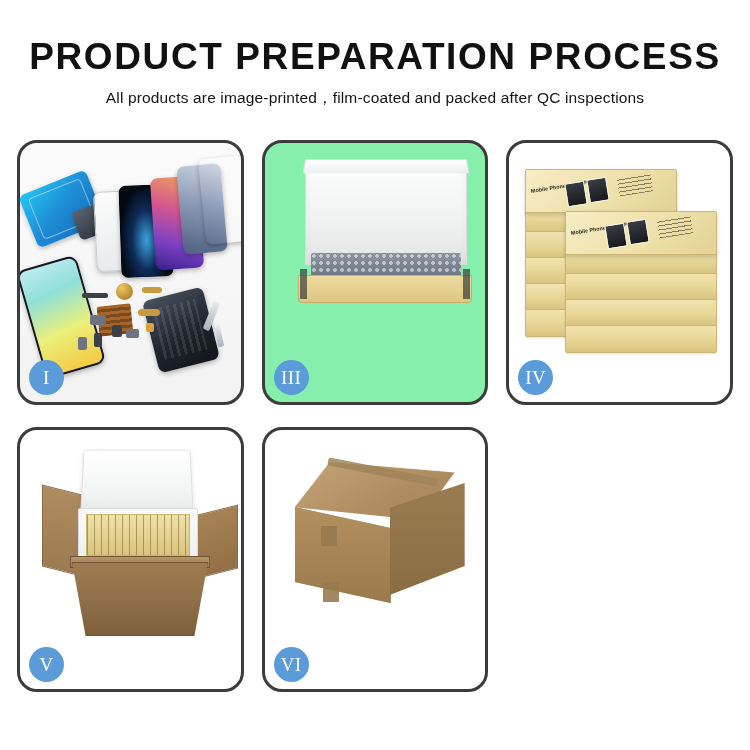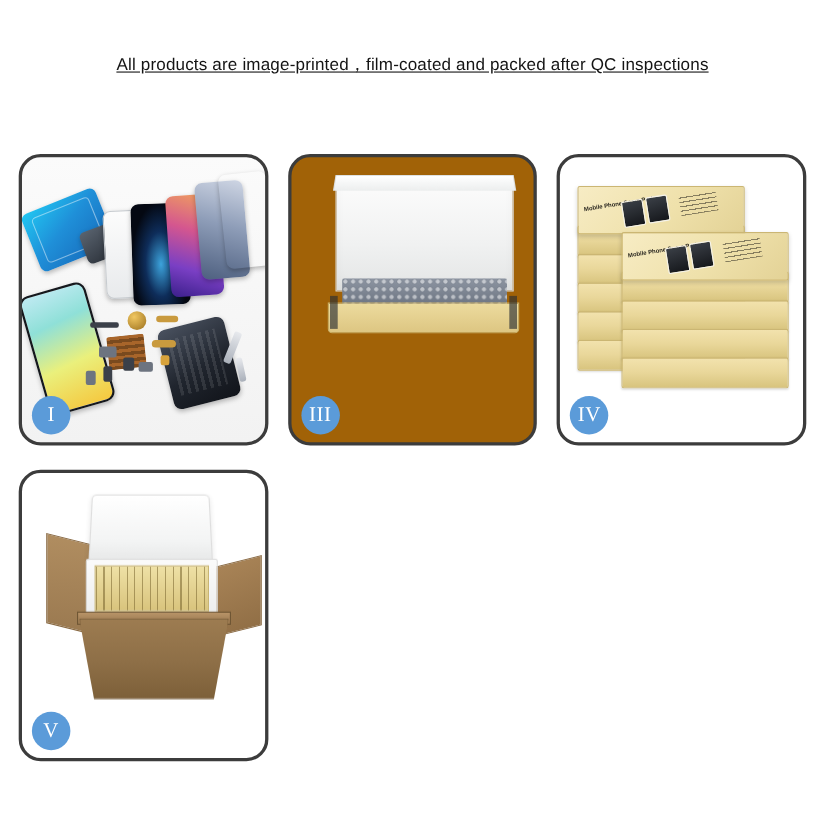--- a/index.html
+++ b/index.html
@@ -31,21 +31,20 @@
     white-space: nowrap;
   }
   .subtitle {
     font-family: "Liberation Sans", sans-serif;
     font-size: 15.5px;
     font-weight: 400;
     color: #141414;
     margin: 11px 0 0 0;
     letter-spacing: 0.15px;
     white-space: nowrap;
-    text-decoration: underline;
   }
 
   
   .grid {
     position: absolute;
     left: 17px;
     top: 140px;
     width: 716px;
     height: 552px;
     display: grid;
@@ -211,21 +210,21 @@
     border-radius: 2px;
     opacity: .95;
   }
   .bubble-overlay {
     position: absolute; inset: 0;
     background: radial-gradient(circle at 5px 5px, rgba(255,255,255,.75) 3px, rgba(255,255,255,0) 4.4px) 0 0/12px 12px;
     pointer-events: none;
   }
 
   
-  .p3 { background: #a16207; }
+  .p3 { background: #86efac; }
   .b3-lid {
     position: absolute;
     left: 40px; top: 16px; width: 160px; height: 104px;
     background: linear-gradient(180deg,#fdfdfd 0%, #f0f1f1 60%, #e3e5e5 100%);
     border: 1px solid #dcdede;
     border-radius: 3px 3px 0 0;
     box-shadow: inset 0 -6px 10px rgba(0,0,0,.04);
   }
   .b3-lid-edge {
     position: absolute; left: 40px; top: 16px; width: 160px; height: 14px;
@@ -389,20 +388,21 @@
   .c-tape {
     position: absolute; width: 16px; height: 20px;
     background: rgba(150,122,78,.9);
     border-radius: 1px;
   }
 </style>
 </head>
 <body>
 
 <div class="header">
+  <h1 class="title">PRODUCT PREPARATION PROCESS</h1>
   <p class="subtitle">All products are image-printed，film-coated and packed after QC inspections</p>
 </div>
 
 <div class="grid">
 
   <div class="panel p1">
     <div class="panel-stage">
       <div class="scr scr-a"></div>
       <div class="scr scr-b"></div>
       <div class="scr scr-c"></div>
@@ -480,14 +480,25 @@
       <div class="v-flapR"></div>
       <div class="v-foamlid"></div>
       <div class="v-foambox"></div>
       <div class="v-inner"></div>
       <div class="v-rim"></div>
       <div class="v-body"></div>
       <div class="badge">V</div>
     </div>
   </div>
 
+  <div class="panel p6">
+    <div class="panel-stage">
+      <div class="c-top"></div>
+      <div class="c-left"></div>
+      <div class="c-right"></div>
+      <div class="c-seam"></div>
+      <div class="c-tape" style="left:56px;top:96px;"></div>
+      <div class="c-tape" style="left:58px;top:152px;"></div>
+      <div class="badge">VI</div>
+    </div>
+  </div>
 
 </div>
 
 </body></html>

